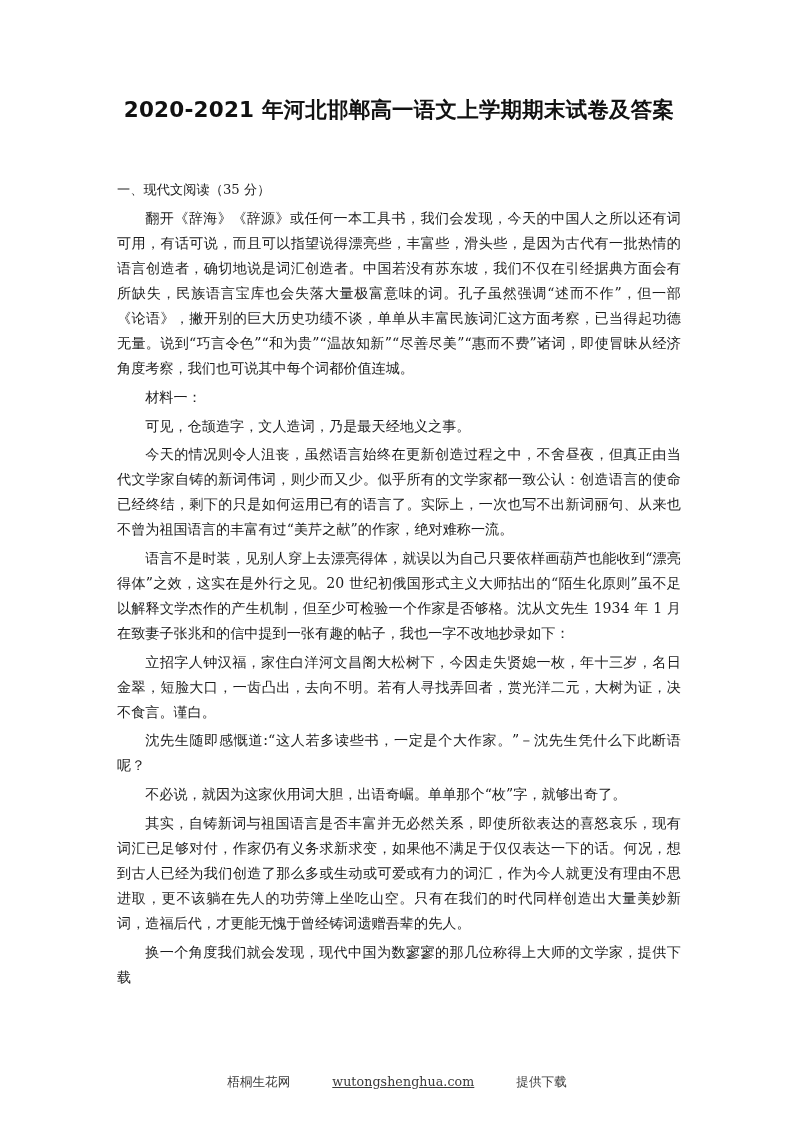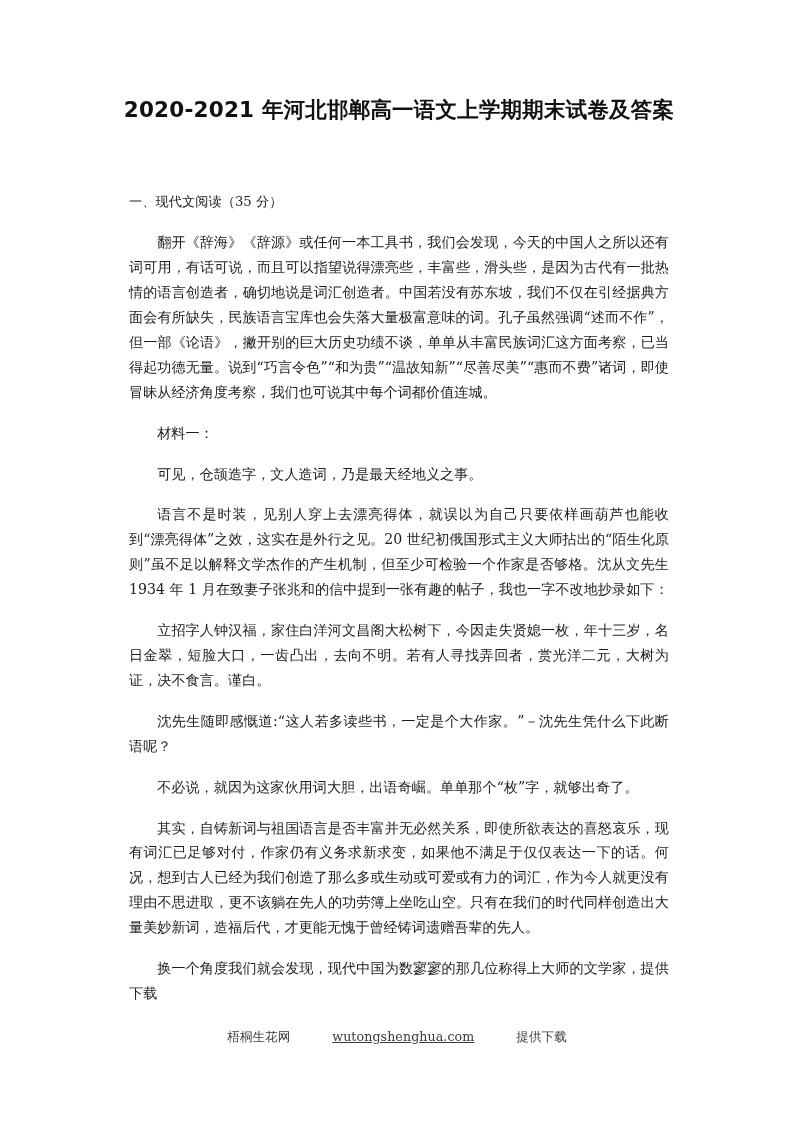--- a/index.html
+++ b/index.html
@@ -44,21 +44,21 @@
     font-family: "DejaVu Sans", "Liberation Sans", sans-serif;
     white-space: nowrap;
   }
 
   .title-spacer {
     height: 47px;
   }
 
   
   .p {
-    margin: 16px;
+    margin: 4px;
     font-size: 14.1px;
     line-height: 24.9px;
     text-align: justify;
     text-justify: inter-ideograph;
     color: #1c1c1c;
     letter-spacing: 0.05px;
     word-break: break-all;
   }
 
   
@@ -78,20 +78,21 @@
     top: 1028px;
     width: 794px;
     text-align: center;
     font-size: 12.6px;
     line-height: 18px;
     color: #3a3a3a;
   }
   .footer .seg {
     display: inline-block;
     vertical-align: baseline;
+    margin-top: 45px;
   }
   .footer .gap {
     display: inline-block;
     width: 34px;
   }
   .footer .domain {
     font-family: "DejaVu Serif", "Liberation Serif", serif;
     letter-spacing: 0.1px;
     text-decoration: underline;
   }
@@ -105,20 +106,21 @@
 
     <h1 class="doc-title">2020-2021 年河北邯郸高一语文上学期期末试卷及答案</h1>
 
     <div class="title-spacer"></div>
 
     <div id="paragraph-container">
         <p class="p small">一、现代文阅读（35 分）</p>
         <p class="p indent">翻开《辞海》《辞源》或任何一本工具书，我们会发现，今天的中国人之所以还有词可用，有话可说，而且可以指望说得漂亮些，丰富些，滑头些，是因为古代有一批热情的语言创造者，确切地说是词汇创造者。中国若没有苏东坡，我们不仅在引经据典方面会有所缺失，民族语言宝库也会失落大量极富意味的词。孔子虽然强调“述而不作”，但一部《论语》，撇开别的巨大历史功绩不谈，单单从丰富民族词汇这方面考察，已当得起功德无量。说到“巧言令色”“和为贵”“温故知新”“尽善尽美”“惠而不费”诸词，即使冒昧从经济角度考察，我们也可说其中每个词都价值连城。</p>
         <p class="p indent">材料一：</p>
         <p class="p indent">可见，仓颉造字，文人造词，乃是最天经地义之事。</p>
+        <p class="p indent">今天的情况则令人沮丧，虽然语言始终在更新创造过程之中，不舍昼夜，但真正由当代文学家自铸的新词伟词，则少而又少。似乎所有的文学家都一致公认：创造语言的使命已经终结，剩下的只是如何运用已有的语言了。实际上，一次也写不出新词丽句、从来也不曾为祖国语言的丰富有过“美芹之献”的作家，绝对难称一流。</p>
         <p class="p indent">语言不是时装，见别人穿上去漂亮得体，就误以为自己只要依样画葫芦也能收到“漂亮得体”之效，这实在是外行之见。20 世纪初俄国形式主义大师拈出的“陌生化原则”虽不足以解释文学杰作的产生机制，但至少可检验一个作家是否够格。沈从文先生 1934 年 1 月在致妻子张兆和的信中提到一张有趣的帖子，我也一字不改地抄录如下：</p>
         <p class="p indent">立招字人钟汉福，家住白洋河文昌阁大松树下，今因走失贤媳一枚，年十三岁，名日金翠，短脸大口，一齿凸出，去向不明。若有人寻找弄回者，赏光洋二元，大树为证，决不食言。谨白。</p>
         <p class="p indent">沈先生随即感慨道:“这人若多读些书，一定是个大作家。”－沈先生凭什么下此断语呢？</p>
         <p class="p indent">不必说，就因为这家伙用词大胆，出语奇崛。单单那个“枚”字，就够出奇了。</p>
         <p class="p indent">其实，自铸新词与祖国语言是否丰富并无必然关系，即使所欲表达的喜怒哀乐，现有词汇已足够对付，作家仍有义务求新求变，如果他不满足于仅仅表达一下的话。何况，想到古人已经为我们创造了那么多或生动或可爱或有力的词汇，作为今人就更没有理由不思进取，更不该躺在先人的功劳簿上坐吃山空。只有在我们的时代同样创造出大量美妙新词，造福后代，才更能无愧于曾经铸词遗赠吾辈的先人。</p>
         <p class="p indent">换一个角度我们就会发现，现代中国为数寥寥的那几位称得上大师的文学家，提供下载</p>
       </div>
 
   </div>
 

